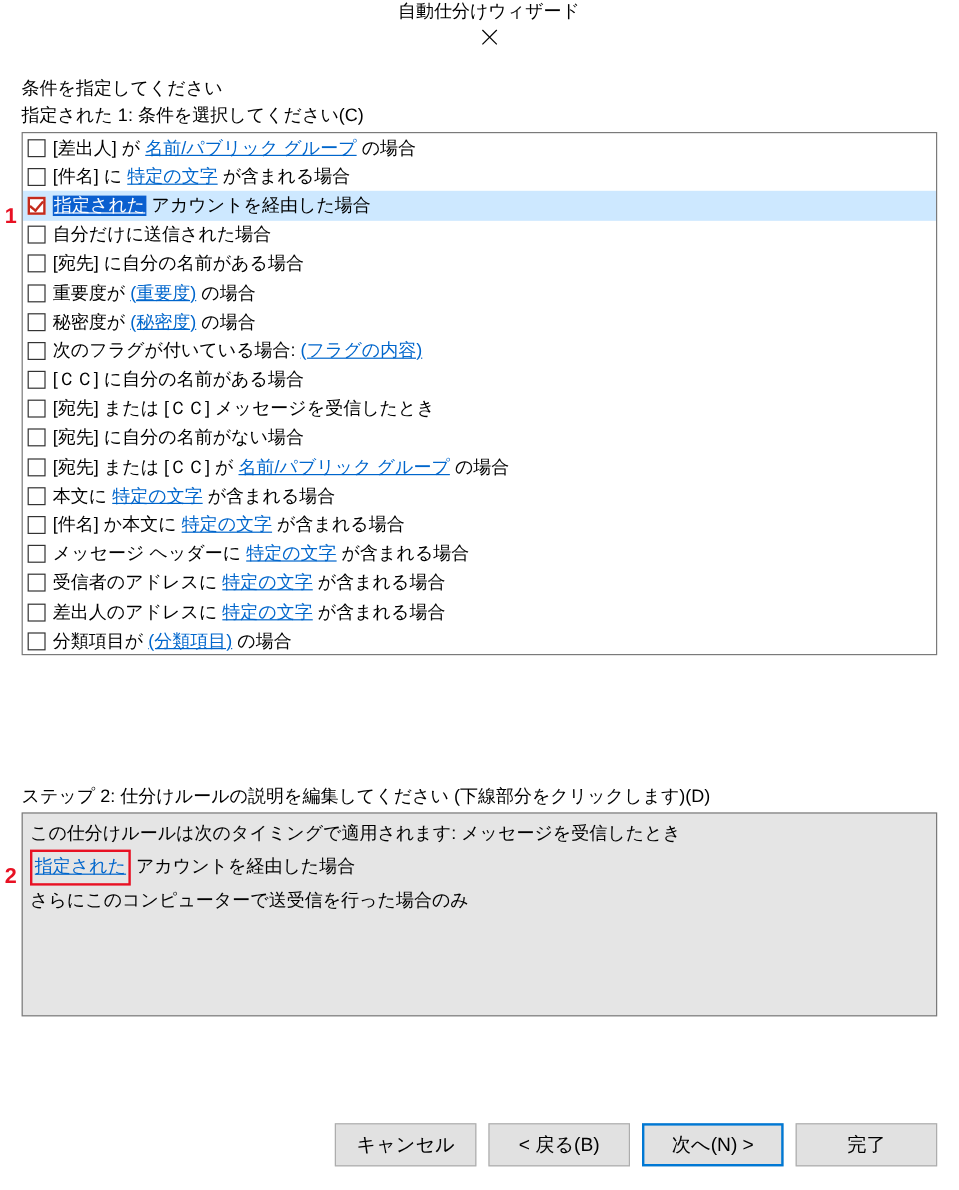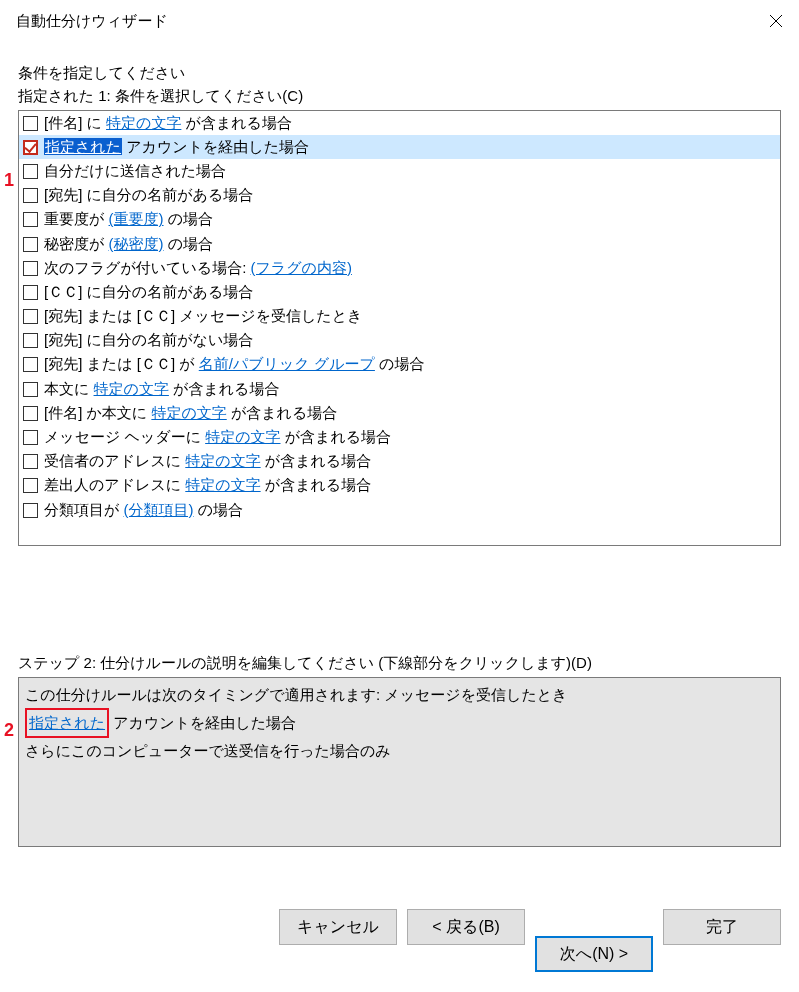--- a/index.html
+++ b/index.html
@@ -13,20 +13,21 @@
     height: 992px;
     overflow: hidden;
     position: relative;
   }
   .titlebar {
     display: flex;
     align-items: center;
     justify-content: space-between;
     height: 42px;
     padding: 0 0 0 16px;
+    flex-direction: column;
   }
   .titlebar-title { font-size: 15px; }
   .close-btn {
     width: 46px;
     height: 42px;
     display: flex;
     align-items: center;
     justify-content: center;
     font-size: 16px;
     color: #000;
@@ -131,21 +132,20 @@
     background: #e1e1e1;
     display: flex;
     align-items: center;
     justify-content: center;
     font-size: 16px;
     cursor: pointer;
     padding: 0 6px;
   }
   .btn.primary {
     border: 2px solid #0078d4;
-    margin-top: 27px;
   }
 </style>
 </head>
 <body>
 
 <div class="titlebar">
   <span class="titlebar-title">自動仕分けウィザード</span>
   <div class="close-btn">
     <svg viewBox="0 0 14 14">
         <line x1="1" y1="1" x2="13" y2="13"></line>
@@ -154,20 +154,24 @@
   </div>
 </div>
 
 <div class="content">
   <div class="instruction">条件を指定してください</div>
   <div class="step-label">指定された 1: 条件を選択してください(C)</div>
 
   <div class="list-box" id="conditions-list">
       <div class="row">
         <span class="chk"></span>
+        <span>[差出人] が <span class="lnk">名前/パブリック グループ</span> の場合</span>
+      </div>
+      <div class="row">
+        <span class="chk"></span>
         <span>[件名] に <span class="lnk">特定の文字</span> が含まれる場合</span>
       </div>
       <div class="row selected">
         <span class="chk checked"></span>
         <span><span class="lnk sel-hl">指定された</span> アカウントを経由した場合</span>
       </div>
       <div class="row">
         <span class="chk"></span>
         <span>自分だけに送信された場合</span>
       </div>

